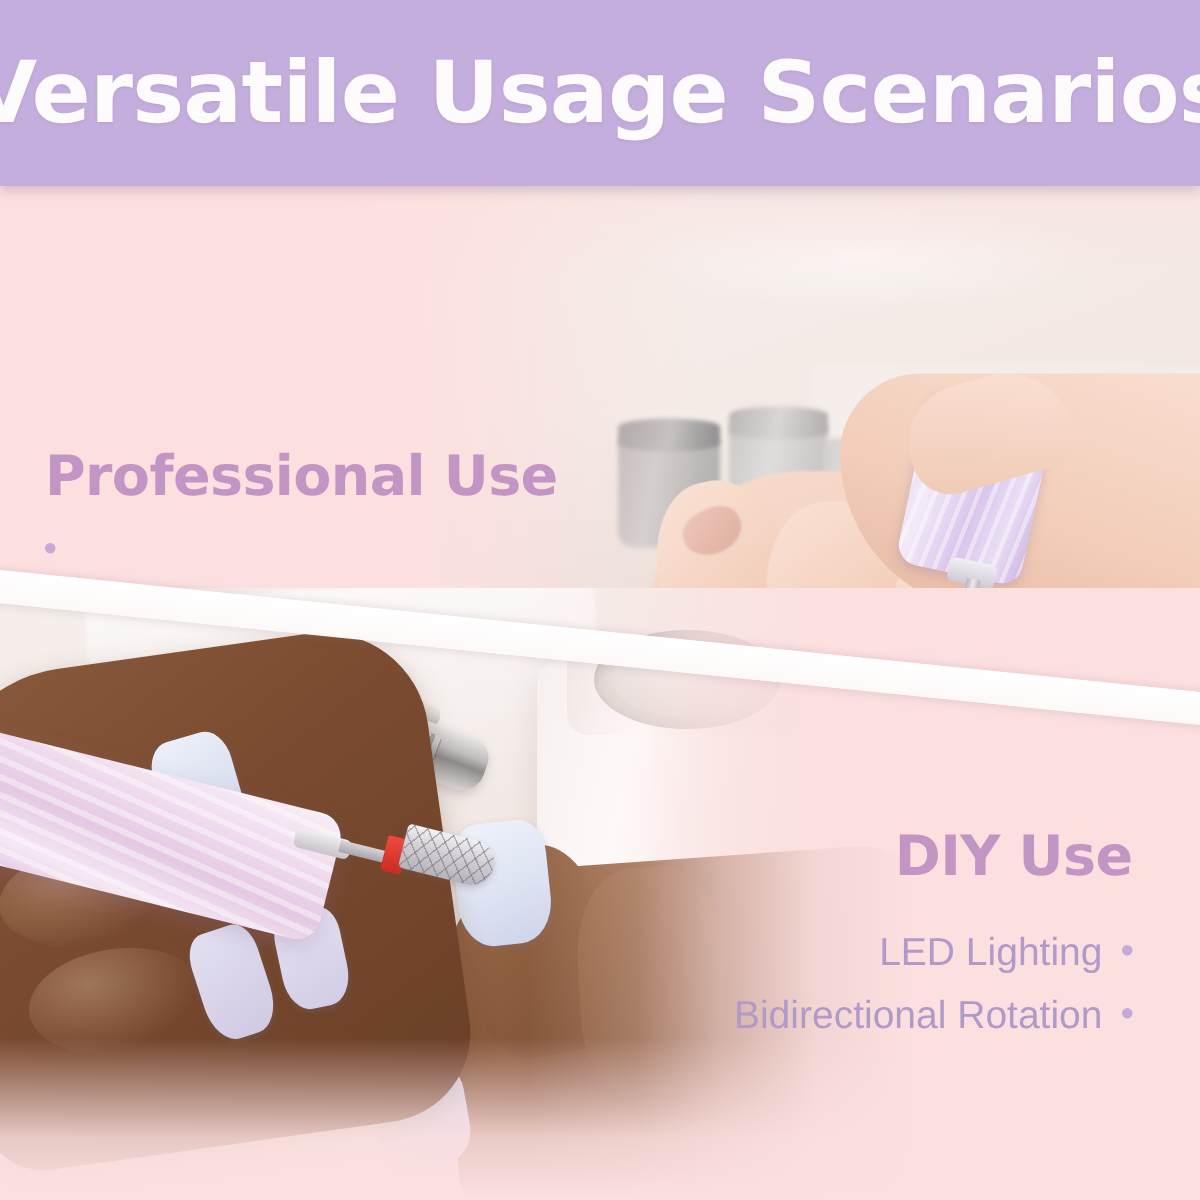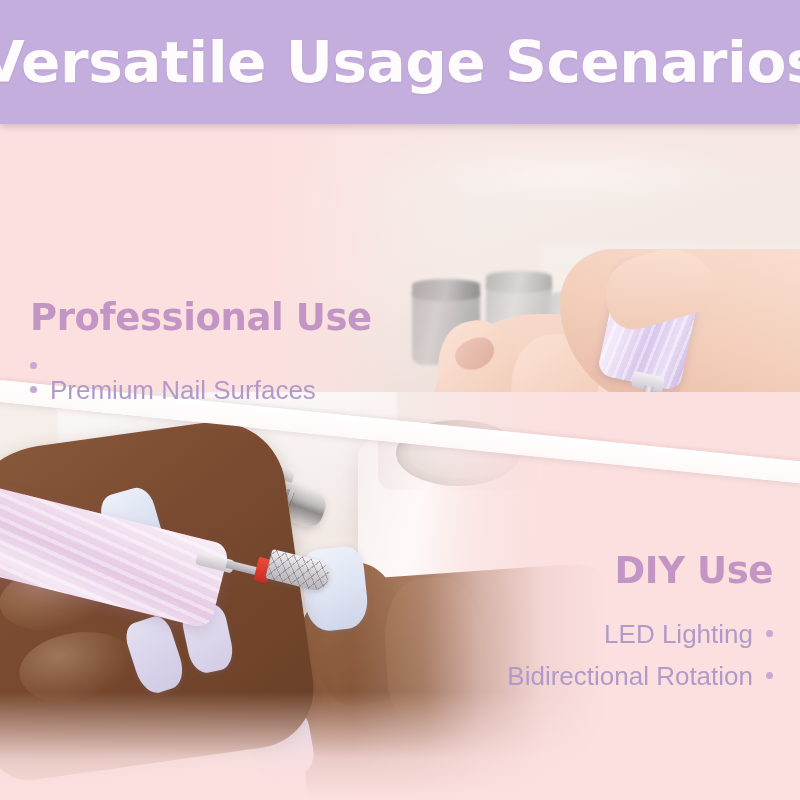--- a/index.html
+++ b/index.html
@@ -351,21 +351,21 @@
     white-space:nowrap;
     display:flex;align-items:center;
   }
   .dot{
     display:inline-block;width:7px;height:7px;border-radius:50%;
     background:#c6a9d4;flex:none;
   }
   .block-pro .dot{margin-right:13px;}
 
   .block-diy{
-    position:absolute;right:27px;top:428px;width:430px;z-index:60;
+    position:absolute;right:45px;top:428px;width:430px;z-index:60;
     text-align:right;
   }
   .block-diy .heading{margin:0 0 22px 0;text-align:right;}
   .block-diy .bullets li{justify-content:flex-end;}
   .block-diy .dot{margin-left:13px;}
 </style>
 </head>
 <body>
 
 <div class="canvas">
@@ -452,24 +452,20 @@
       </div>
     </div>
 
     <div class="divider"></div>
 
     <div class="block-pro">
       <h2 class="heading">Professional Use</h2>
       <ul class="bullets">
         <li>
           <span class="dot"></span>
-        </li>
-        <li>
-          <span class="dot"></span>
-          <span>Premium Nail Surfaces</span>
         </li>
       </ul>
     </div>
 
     <div class="block-diy">
       <h2 class="heading">DIY Use</h2>
       <ul class="bullets">
         <li>
           <span>LED Lighting</span>
           <span class="dot"></span>

